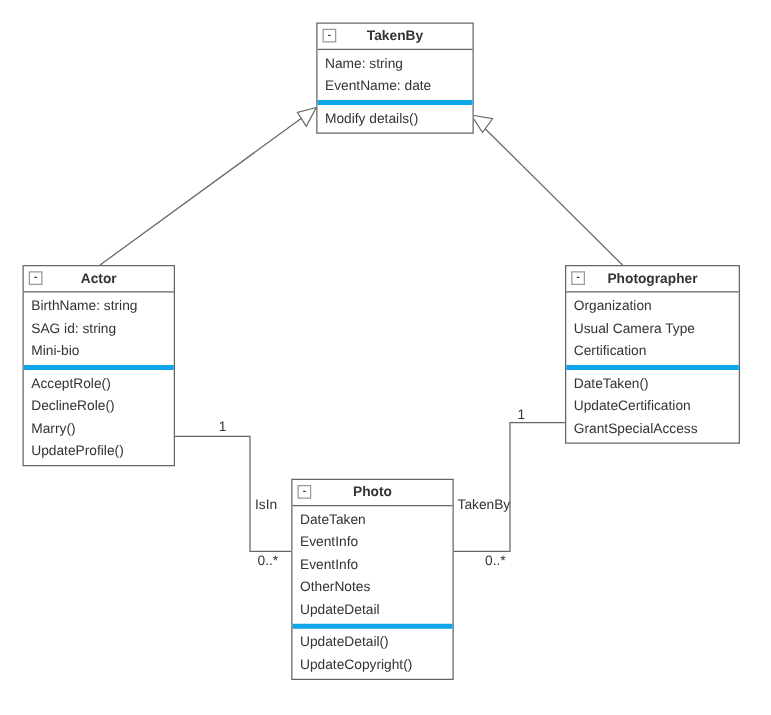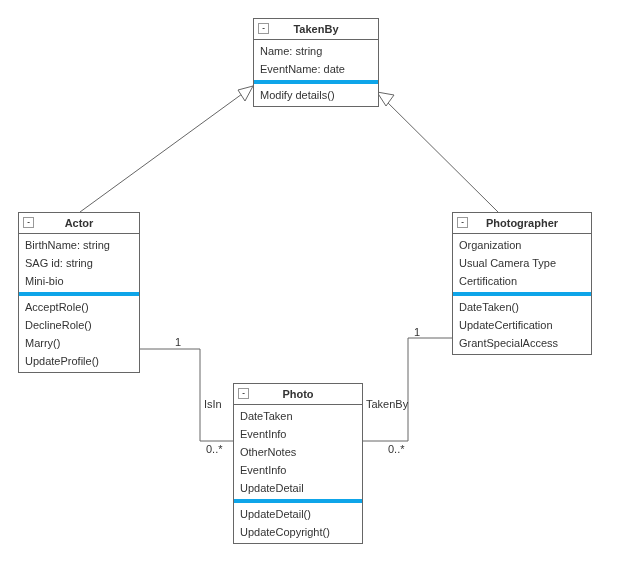--- a/index.html
+++ b/index.html
@@ -125,22 +125,22 @@
 </div>
 
 <div class="class-box" style="left:233px; top:383px; width:128px;">
   <div class="class-title">
     <span class="collapse-icon">-</span>
     <span>Photo</span>
   </div>
   <div class="section">
     <div class="row">DateTaken</div>
     <div class="row">EventInfo</div>
+    <div class="row">EventInfo</div>
     <div class="row">OtherNotes</div>
-    <div class="row">EventInfo</div>
     <div class="row">UpdateDetail</div>
   </div>
   <div class="section">
     <div class="row">UpdateDetail()</div>
     <div class="row">UpdateCopyright()</div>
   </div>
 </div>
 
 <div class="assoc-label" style="left:204px; top:398px;">IsIn</div>
 <div class="assoc-label" style="left:175px; top:336px;">1</div>

